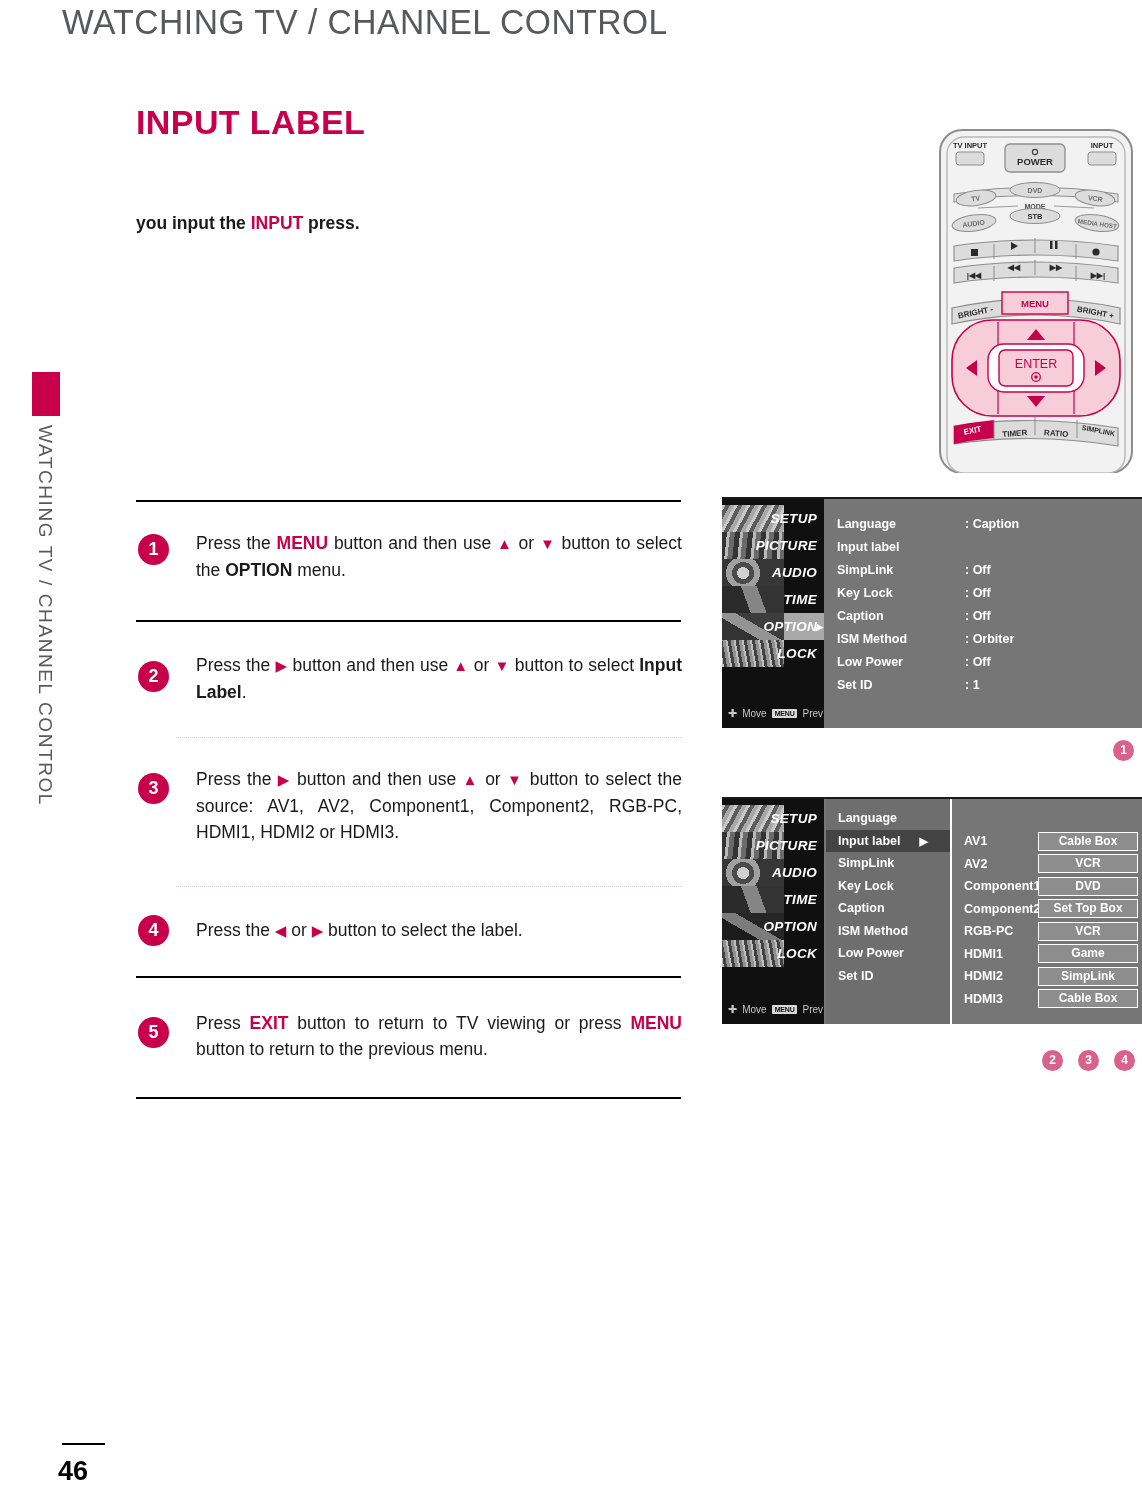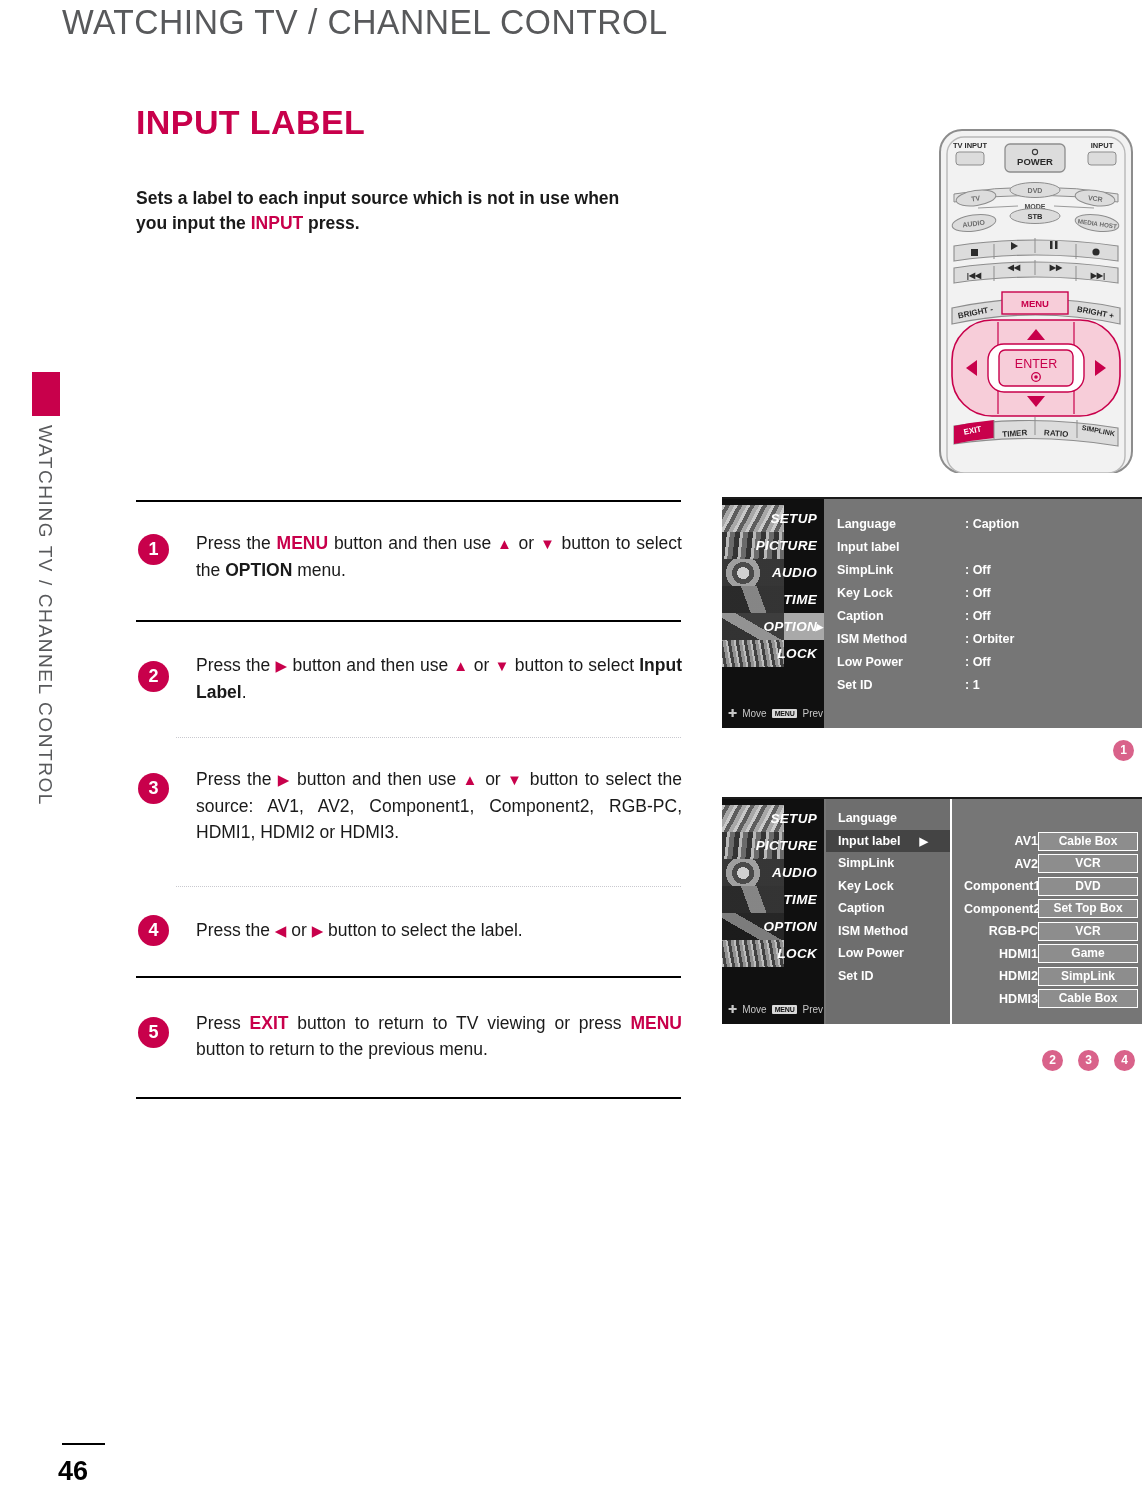--- a/index.html
+++ b/index.html
@@ -256,21 +256,21 @@
   }
   .osd2-right-list { position: absolute; left: 0; top: 31px; width: 100%; }
   .osd2-row {
     height: 22.5px;
     display: flex;
     align-items: center;
     font-size: 12.5px;
     font-weight: bold;
     color: #ffffff;
   }
-  .osd2-row .src { width: 84px; padding-left: 10px; box-sizing: border-box; text-align: right; }
+  .osd2-row .src { width: 84px; padding-left: 10px; box-sizing: border-box; }
   .osd2-row .val {
     width: 100px;
     text-align: center;
     background: #8d8d8d;
     border: 1px solid #ffffff;
     box-sizing: border-box;
     line-height: 17px;
     font-size: 12px;
     color: #ffffff;
   }
@@ -304,21 +304,21 @@
 <div id="side-text">
   <span>WATCHING TV / CHANNEL CONTROL</span>
 </div>
 
 <div id="footer-rule"></div>
 <div id="page-number">46</div>
 
 <div id="section-title">INPUT LABEL</div>
 
 <div id="intro">
-  <span>Sets a label to each input source which is not in use when</span><br>
+  <br>
   <span>you input the </span><span class="hl">INPUT</span><span> press.</span>
 </div>
 
 <div class="rule" style="top:500px"></div>
 
 <div class="step-num" style="top:534px">1</div>
 <div class="step-txt" id="step-1" style="top:530px"><span>Press the </span><span class="pink">MENU</span><span> button and then use </span><span class="tri">▲</span><span> or </span><span class="tri">▼</span><span> button to select the </span><span class="b">OPTION</span><span> menu.</span></div>
 
 <div class="rule" style="top:620px"></div>
 

